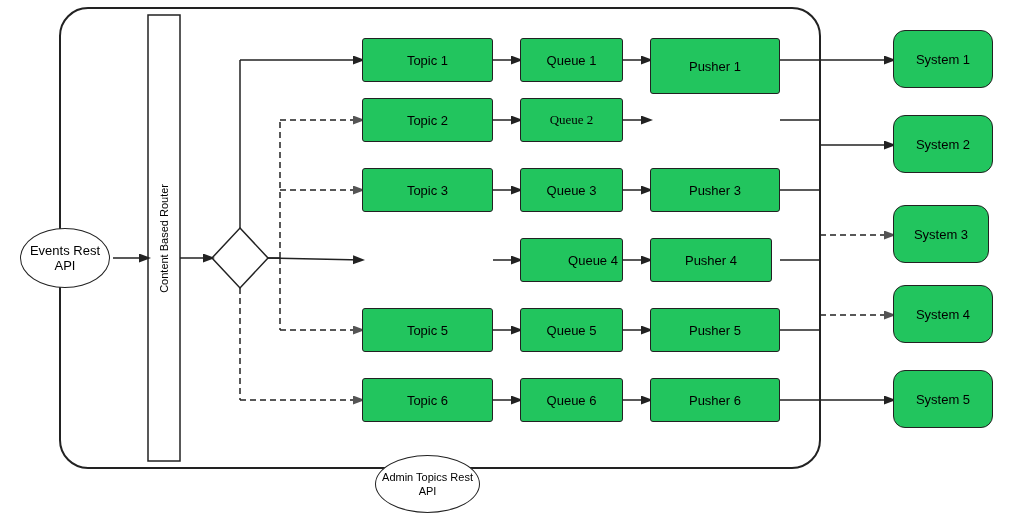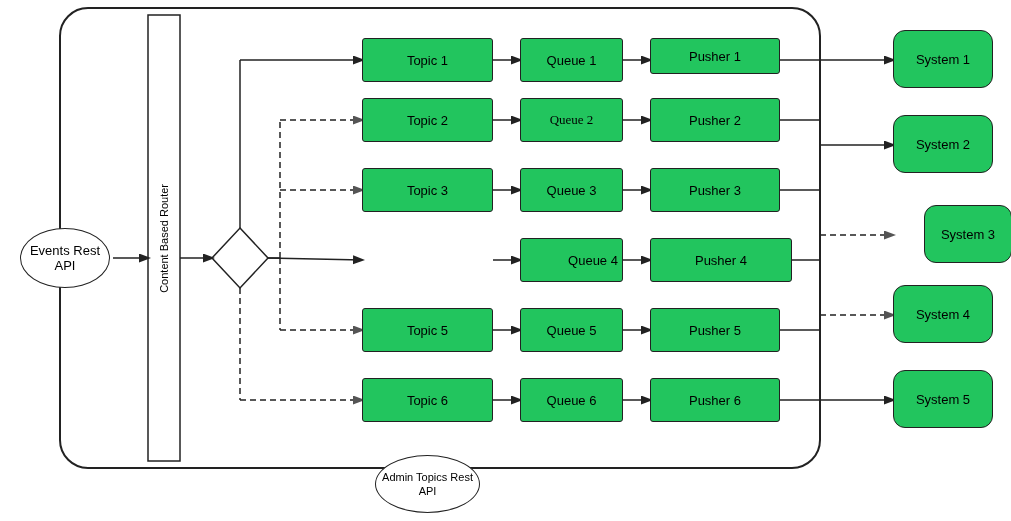--- a/index.html
+++ b/index.html
@@ -183,46 +183,43 @@
   <div class="box" style="left:520px; top:238px; width:103px; height:44px;padding-left:43px;">
     <span>Queue 4</span>
   </div>
   <div class="box" style="left:520px; top:308px; width:103px; height:44px;">
     <span>Queue 5</span>
   </div>
   <div class="box" style="left:520px; top:378px; width:103px; height:44px;">
     <span>Queue 6</span>
   </div>
 
-  <div class="box" style="left:650px; top:38px; width:130px; height:36px;">
+  <div class="box" style="left:650px; top:38px; width:130px; height:56px;">
     <span>Pusher 1</span>
-  </div>
-  <div class="box" style="left:650px; top:98px; width:130px; height:44px;">
-    <span>Pusher 2</span>
   </div>
   <div class="box" style="left:650px; top:168px; width:130px; height:44px;">
     <span>Pusher 3</span>
   </div>
-  <div class="box" style="left:650px; top:238px; width:142px; height:44px;">
+  <div class="box" style="left:650px; top:238px; width:122px; height:44px;">
     <span>Pusher 4</span>
   </div>
   <div class="box" style="left:650px; top:308px; width:130px; height:44px;">
     <span>Pusher 5</span>
   </div>
   <div class="box" style="left:650px; top:378px; width:130px; height:44px;">
     <span>Pusher 6</span>
   </div>
 
   <div class="box box-rounded" style="left:893px; top:30px; width:100px; height:58px;">
     <span>System 1</span>
   </div>
   <div class="box box-rounded" style="left:893px; top:115px; width:100px; height:58px;">
     <span>System 2</span>
   </div>
-  <div class="box box-rounded" style="left:924px; top:205px; width:88px; height:58px;">
+  <div class="box box-rounded" style="left:893px; top:205px; width:96px; height:58px;">
     <span>System 3</span>
   </div>
   <div class="box box-rounded" style="left:893px; top:285px; width:100px; height:58px;">
     <span>System 4</span>
   </div>
   <div class="box box-rounded" style="left:893px; top:370px; width:100px; height:58px;">
     <span>System 5</span>
   </div>
 
   <div class="oval" style="left:375px; top:455px; width:105px; height:58px; font-size:11px;">

